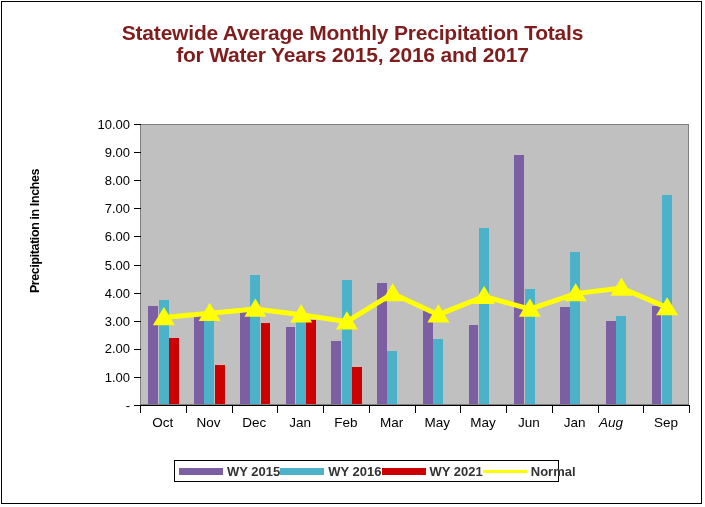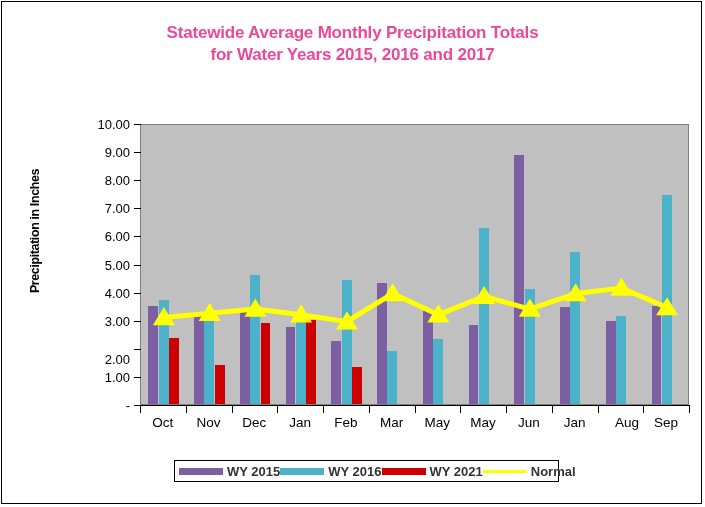--- a/index.html
+++ b/index.html
@@ -22,23 +22,23 @@
     border: 1px solid #000000;
     background: #ffffff;
     box-sizing: border-box;
   }
   #chart-title {
     position: absolute;
     left: 0;
     top: 20px;
     width: 701px;
     text-align: center;
-    font-size: 17px;
+    font-size: 21px;
     font-weight: bold;
-    color: #ec4899;
+    color: #7f1d1d;
     line-height: 22px;
     letter-spacing: -0.2px;
   }
   #chart-title .line2 { display: block; }
 
   
   #y-axis-title {
     position: absolute;
     left: -72px;
     top: 222px;
@@ -246,21 +246,21 @@
       <div class="y-label" style="position: absolute; left: 40px; width: 88px; right: auto; top: 206.3px;">7.00</div>
       <div class="y-tick" style="top: 234.4px;"></div>
       <div class="y-label" style="position: absolute; left: 40px; width: 88px; right: auto; top: 234.4px;">6.00</div>
       <div class="y-tick" style="top: 262.5px;"></div>
       <div class="y-label" style="position: absolute; left: 40px; width: 88px; right: auto; top: 262.5px;">5.00</div>
       <div class="y-tick" style="top: 290.6px;"></div>
       <div class="y-label" style="position: absolute; left: 40px; width: 88px; right: auto; top: 290.6px;">4.00</div>
       <div class="y-tick" style="top: 318.7px;"></div>
       <div class="y-label" style="position: absolute; left: 40px; width: 88px; right: auto; top: 318.7px;">3.00</div>
       <div class="y-tick" style="top: 346.8px;"></div>
-      <div class="y-label" style="position: absolute; left: 40px; width: 88px; right: auto; top: 357px;">2.00</div>
+      <div class="y-label" style="position: absolute; left: 40px; width: 88px; right: auto; top: 346px;">2.00</div>
       <div class="y-tick" style="top: 374.9px;"></div>
       <div class="y-label" style="position: absolute; left: 40px; width: 88px; right: auto; top: 374.9px;">1.00</div>
       <div class="y-tick" style="top: 403px;"></div>
       <div class="y-label" style="position: absolute; left: 40px; width: 88px; right: auto; top: 403px;">-</div>
       <div class="x-tick" style="left: 138px;"></div>
       <div class="x-tick" style="left: 184px;"></div>
       <div class="x-tick" style="left: 230px;"></div>
       <div class="x-tick" style="left: 275px;"></div>
       <div class="x-tick" style="left: 321px;"></div>
       <div class="x-tick" style="left: 367px;"></div>
@@ -274,21 +274,21 @@
       <div class="x-label" style="left: 160.875px;">Oct</div>
       <div class="x-label" style="left: 206.625px;">Nov</div>
       <div class="x-label" style="left: 252.375px;">Dec</div>
       <div class="x-label" style="left: 298.125px;">Jan</div>
       <div class="x-label" style="left: 343.875px;">Feb</div>
       <div class="x-label" style="left: 389.625px;">Mar</div>
       <div class="x-label" style="left: 435.375px;">May</div>
       <div class="x-label" style="left: 481.125px;">May</div>
       <div class="x-label" style="left: 526.875px;">Jun</div>
       <div class="x-label" style="left: 572.625px;">Jan</div>
-      <div class="x-label" style="left: 625px;">Aug</div>
+      <div class="x-label" style="left: 609px; font-style: italic;">Aug</div>
       <div class="x-label" style="left: 664.125px;">Sep</div>
     </div>
 
   <div id="legend">
       <div class="legend-item">
         <span class="legend-swatch" style="background: rgb(124, 95, 163);"></span>
         <span class="legend-label">WY 2015</span>
       </div>
       <div class="legend-item">
         <span class="legend-swatch" style="background: rgb(76, 178, 201);"></span>

